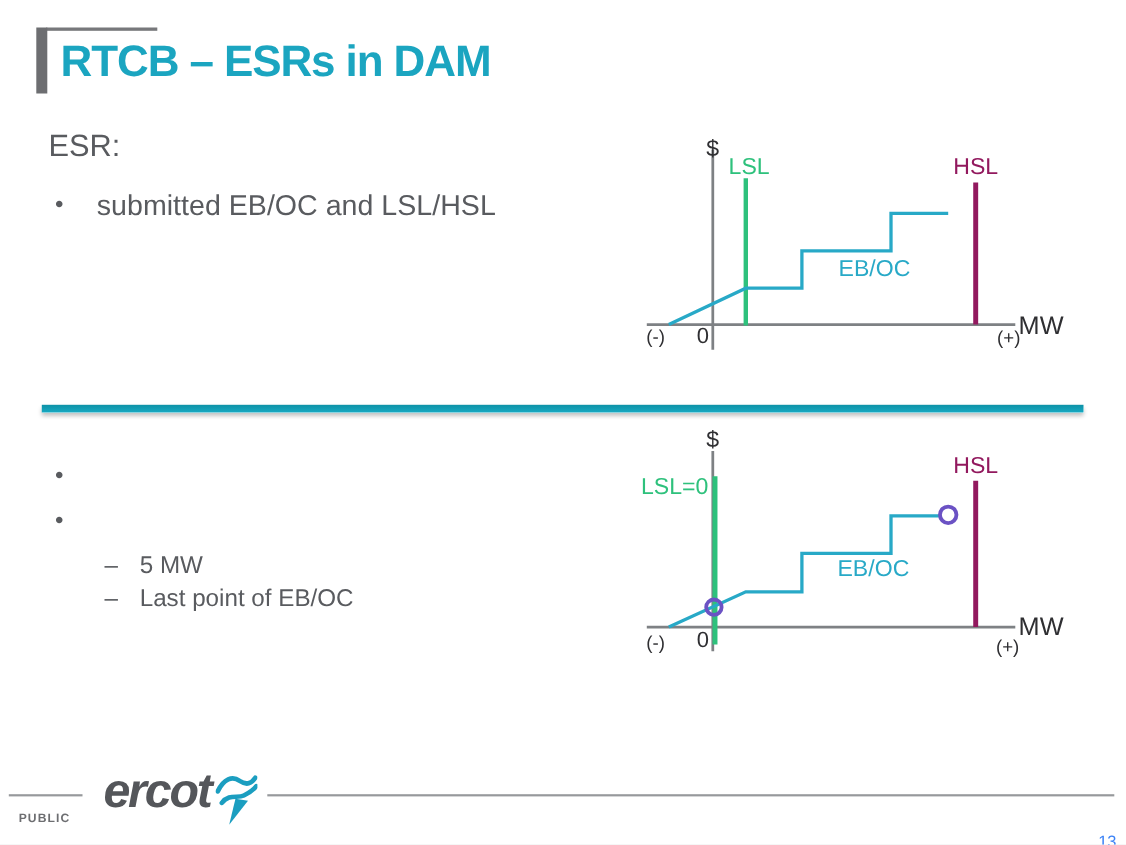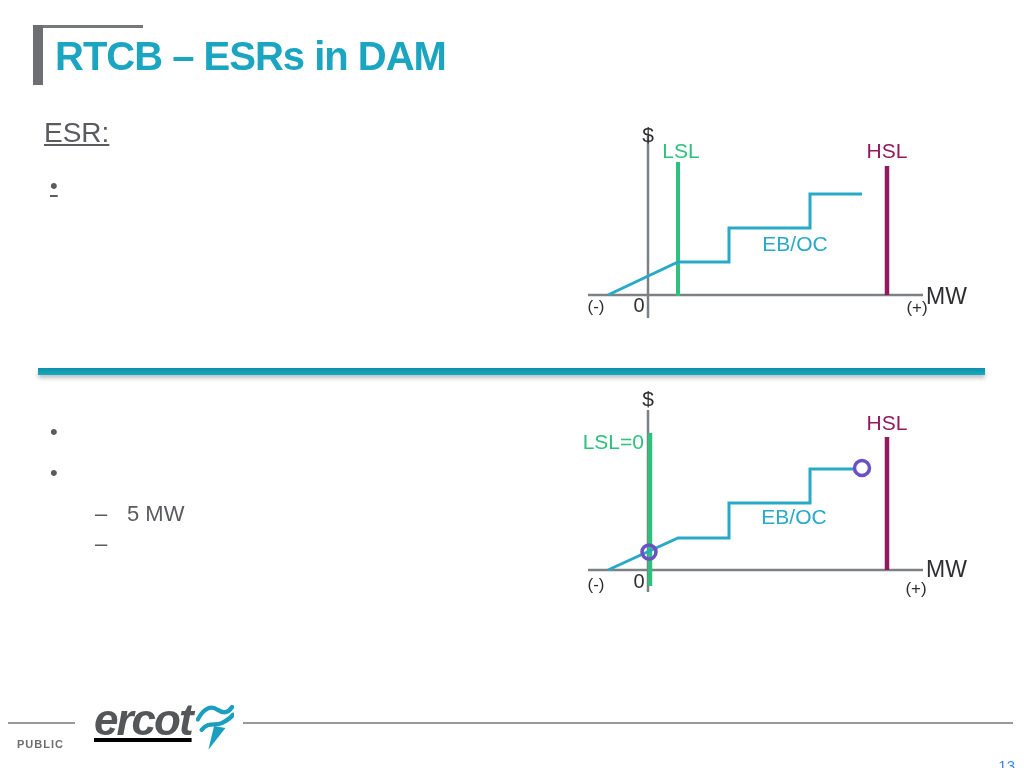--- a/index.html
+++ b/index.html
@@ -9,21 +9,21 @@
   }
   
   .title-topline{position:absolute;left:42px;top:25px;width:101px;height:3px;background:#77787b;}
   .title-bar{position:absolute;left:33px;top:25px;width:10px;height:60px;background:#6d6e71;}
   .slide-title{
     position:absolute;left:55px;top:35px;font-size:40px;font-weight:700;
     letter-spacing:-1px;color:#1ba5c0;white-space:nowrap;line-height:1.05;
   }
   
   .txt{position:absolute;left:44px;width:510px;color:#595b5f;}
-  .txt-1{top:118px;text-decoration:underline;}
+  .txt-1{top:118px;}
   .txt-2{top:404px;}
   .sec-heading{font-size:28px;line-height:30px;font-weight:400;}
   .bullet-row{display:flex;align-items:flex-start;font-size:26px;line-height:32px;}
   .bullet-row .marker{width:38px;flex:0 0 38px;padding-left:6px;font-size:22px;line-height:32px;}
   .sub-row{display:flex;align-items:flex-start;font-size:22px;line-height:27px;margin-left:51px;}
   .sub-row .marker{width:32px;flex:0 0 32px;font-size:22px;}
   .mt22{margin-top:22px;} .mt12{margin-top:12px;} .mt9{margin-top:9px;}
   .mt11{margin-top:11px;} .mt3{margin-top:3px;}
   
   .chart{position:absolute;width:400px;height:215px;}
@@ -33,21 +33,21 @@
   
   .divider{
     position:absolute;left:38px;top:368px;width:947px;height:7px;
     background:linear-gradient(#0d91a6,#17a9c2);
     box-shadow:0 3px 4px rgba(0,0,0,0.25);
   }
   
   .footer-line{position:absolute;top:722px;height:2px;background:#97999c;}
   .footer-line.left{left:8px;width:67px;}
   .footer-line.right{left:243px;width:770px;}
-  .ercot-logo{position:absolute;left:94px;top:698px;display:flex;align-items:flex-start;text-decoration:underline;}
+  .ercot-logo{position:absolute;left:94px;top:698px;display:flex;align-items:flex-start;}
   .ercot-text{
     font-size:44px;font-weight:700;font-style:italic;color:#54565a;
     letter-spacing:-2px;line-height:1.0;
   }
   .ercot-bolt{margin-left:4px;margin-top:5px;}
   .public-label{
     position:absolute;left:17px;top:738px;font-size:11px;font-weight:700;
     color:#6d6e71;letter-spacing:1px;text-align:right;
   }
   .page-number{position:absolute;right:33px;top:757px;font-size:15px;color:#3b82f6;}
@@ -58,20 +58,21 @@
 <div class="slide">
 
   <div class="title-topline"></div>
   <div class="title-bar"></div>
   <h1 class="slide-title" style="margin:0;">RTCB – ESRs in DAM</h1>
 
   <div class="txt txt-1">
     <div class="sec-heading">ESR:</div>
     <div class="bullet-row mt22">
       <span class="marker">•</span>
+      <span>submitted EB/OC and LSL/HSL</span>
     </div>
   </div>
 
   <div class="chart chart-1"><svg viewBox="0 0 400 215" width="400" height="215">
         <line x1="73" y1="26" x2="73" y2="208" stroke="#7e8184" stroke-width="2.5"></line>
         <line x1="13" y1="185" x2="348" y2="185" stroke="#7e8184" stroke-width="2.5"></line>
         <line x1="103" y1="52" x2="103" y2="186" stroke="#2ec17c" stroke-width="4"></line>
         <line x1="312" y1="56" x2="312" y2="185" stroke="#92195e" stroke-width="4.5"></line>
         <polyline points="33,185 103,152 154,152 154,118 235,118 235,84 287,84" fill="none" stroke="#28a9c7" stroke-width="3" stroke-linejoin="miter"></polyline>
         <text x="73" y="32" fill="#2f2f32" font-size="21" text-anchor="middle">$</text>
@@ -92,20 +93,21 @@
     </div>
     <div class="bullet-row mt9">
       <span class="marker">•</span>
     </div>
     <div class="sub-row mt11">
       <span class="marker">–</span>
       <span>5 MW</span>
     </div>
     <div class="sub-row mt3">
       <span class="marker">–</span>
+      <span>Last point of EB/OC</span>
     </div>
   </div>
 
   <div class="chart chart-2"><svg viewBox="0 0 400 215" width="400" height="215">
         <line x1="73" y1="25" x2="73" y2="207" stroke="#7e8184" stroke-width="2.5"></line>
         <line x1="13" y1="185" x2="348" y2="185" stroke="#7e8184" stroke-width="2.5"></line>
         <line x1="75" y1="48" x2="75" y2="201" stroke="#2ec17c" stroke-width="4.5"></line>
         <line x1="312" y1="52" x2="312" y2="185" stroke="#92195e" stroke-width="4.5"></line>
         <polyline points="33,185 103,153 154,153 154,118 235,118 235,84 280,84" fill="none" stroke="#28a9c7" stroke-width="3" stroke-linejoin="miter"></polyline>
         <circle cx="74" cy="167" r="7" fill="none" stroke="#6b52c4" stroke-width="3.5"></circle>

